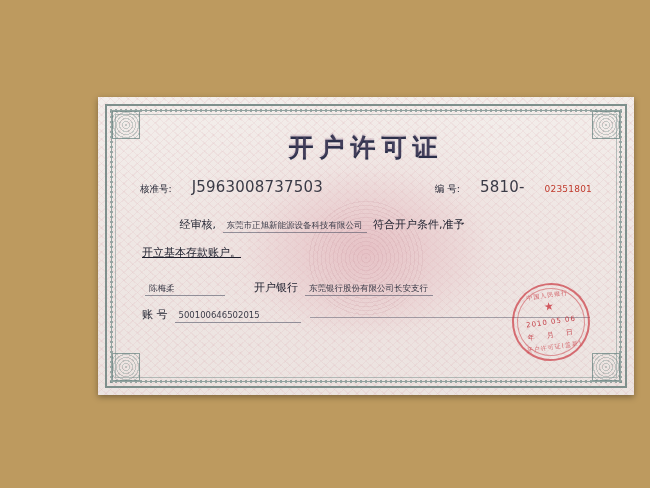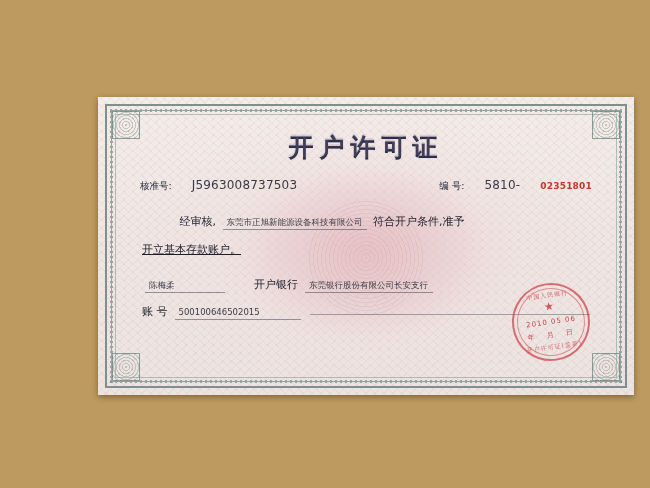--- a/index.html
+++ b/index.html
@@ -132,29 +132,28 @@
     display: flex;
     align-items: baseline;
     gap: 20px;
   }
   .lbl {
     font-size: 9.5px;
     color: #1f2130;
     white-space: nowrap;
   }
   .val-core {
-    font-size: 12px;
+    font-size: 15px;
     color: #3a3a46;
     letter-spacing: 0.2px;
   }
   .val-red {
     font-size: 9px;
     color: #c0392b;
     letter-spacing: 0.2px;
-    font-weight: bold;
   }
   
   .para {
     margin-top: 16px;
     padding: 0 8px;
     font-size: 11px;
     color: #1c1e2c;
     line-height: 26px;
     font-family: "DejaVu Sans", sans-serif;
   }

